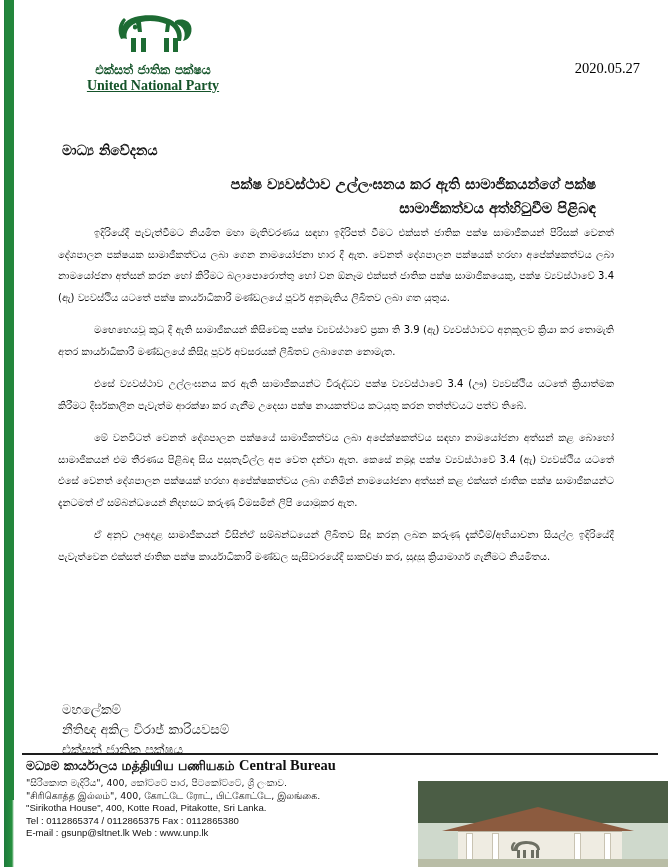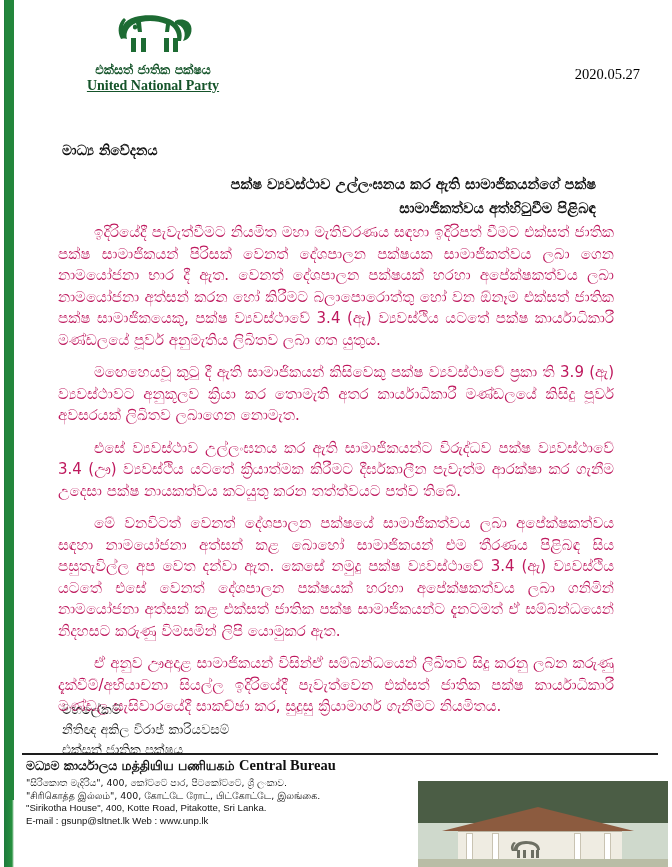--- a/index.html
+++ b/index.html
@@ -76,21 +76,21 @@
     font-size: 14px;
     font-weight: bold;
     color: #15542a;
     line-height: 17px;
     font-family: "Liberation Serif", serif;
     text-decoration: underline;
   }
   .date {
     position: absolute;
     right: 32px;
-    top: 66px;
+    top: 60px;
     font-size: 14.5px;
     font-family: "Liberation Serif", serif;
     color: #000000;
     font-weight: normal;
   }
   .doc-label {
     position: absolute;
     left: 62px;
     top: 142px;
     font-size: 14px;
@@ -108,27 +108,27 @@
     line-height: 24px;
     color: #111;
   }
   .body {
     position: absolute;
     left: 58px;
     top: 222px;
     width: 556px;
   }
   .para {
-    font-size: 15px;
+    font-size: 10px;
     line-height: 21.5px;
     text-align: justify;
     text-justify: inter-word;
     margin-bottom: 11px;
     text-indent: 36px;
-    color: #be185d;
+    color: #000000;
   }
   .sign {
     position: absolute;
     left: 62px;
     top: 700px;
     font-size: 13.2px;
     line-height: 20px;
     color: #111;
   }
   .footer {
@@ -291,20 +291,21 @@
     <div class="footer-title">
       <span>මධ්‍යම කාර්යාලය</span>
       <span>மத்தியிய பணியகம்</span>
       <span class="en">Central Bureau</span>
     </div>
 
     <div class="footer-addr">
       <div class="si">"සිරිකොත මැදිරිය", 400, කෝට්ටේ පාර, පිටකෝට්ටේ, ශ්‍රී ලංකාව.</div>
       <div class="ta">"சிரிகொத்த இல்லம்", 400, கோட்டே ரோட், பிட்கோட்டே, இலங்கை.</div>
       <div>"Sirikotha House", 400, Kotte Road, Pitakotte, Sri Lanka.</div>
+      <div>Tel : 0112865374 / 0112865375    Fax : 0112865380</div>
       <div>E-mail : gsunp@sltnet.lk   Web : www.unp.lk</div>
     </div>
 
     <div class="building">
       <div class="bld-sky"></div>
       <div class="bld-trees"></div>
       <div class="bld-roof"></div>
       <div class="bld-wall"></div>
       <div class="bld-col" style="left:48px"></div>
       <div class="bld-col" style="left:74px"></div>

